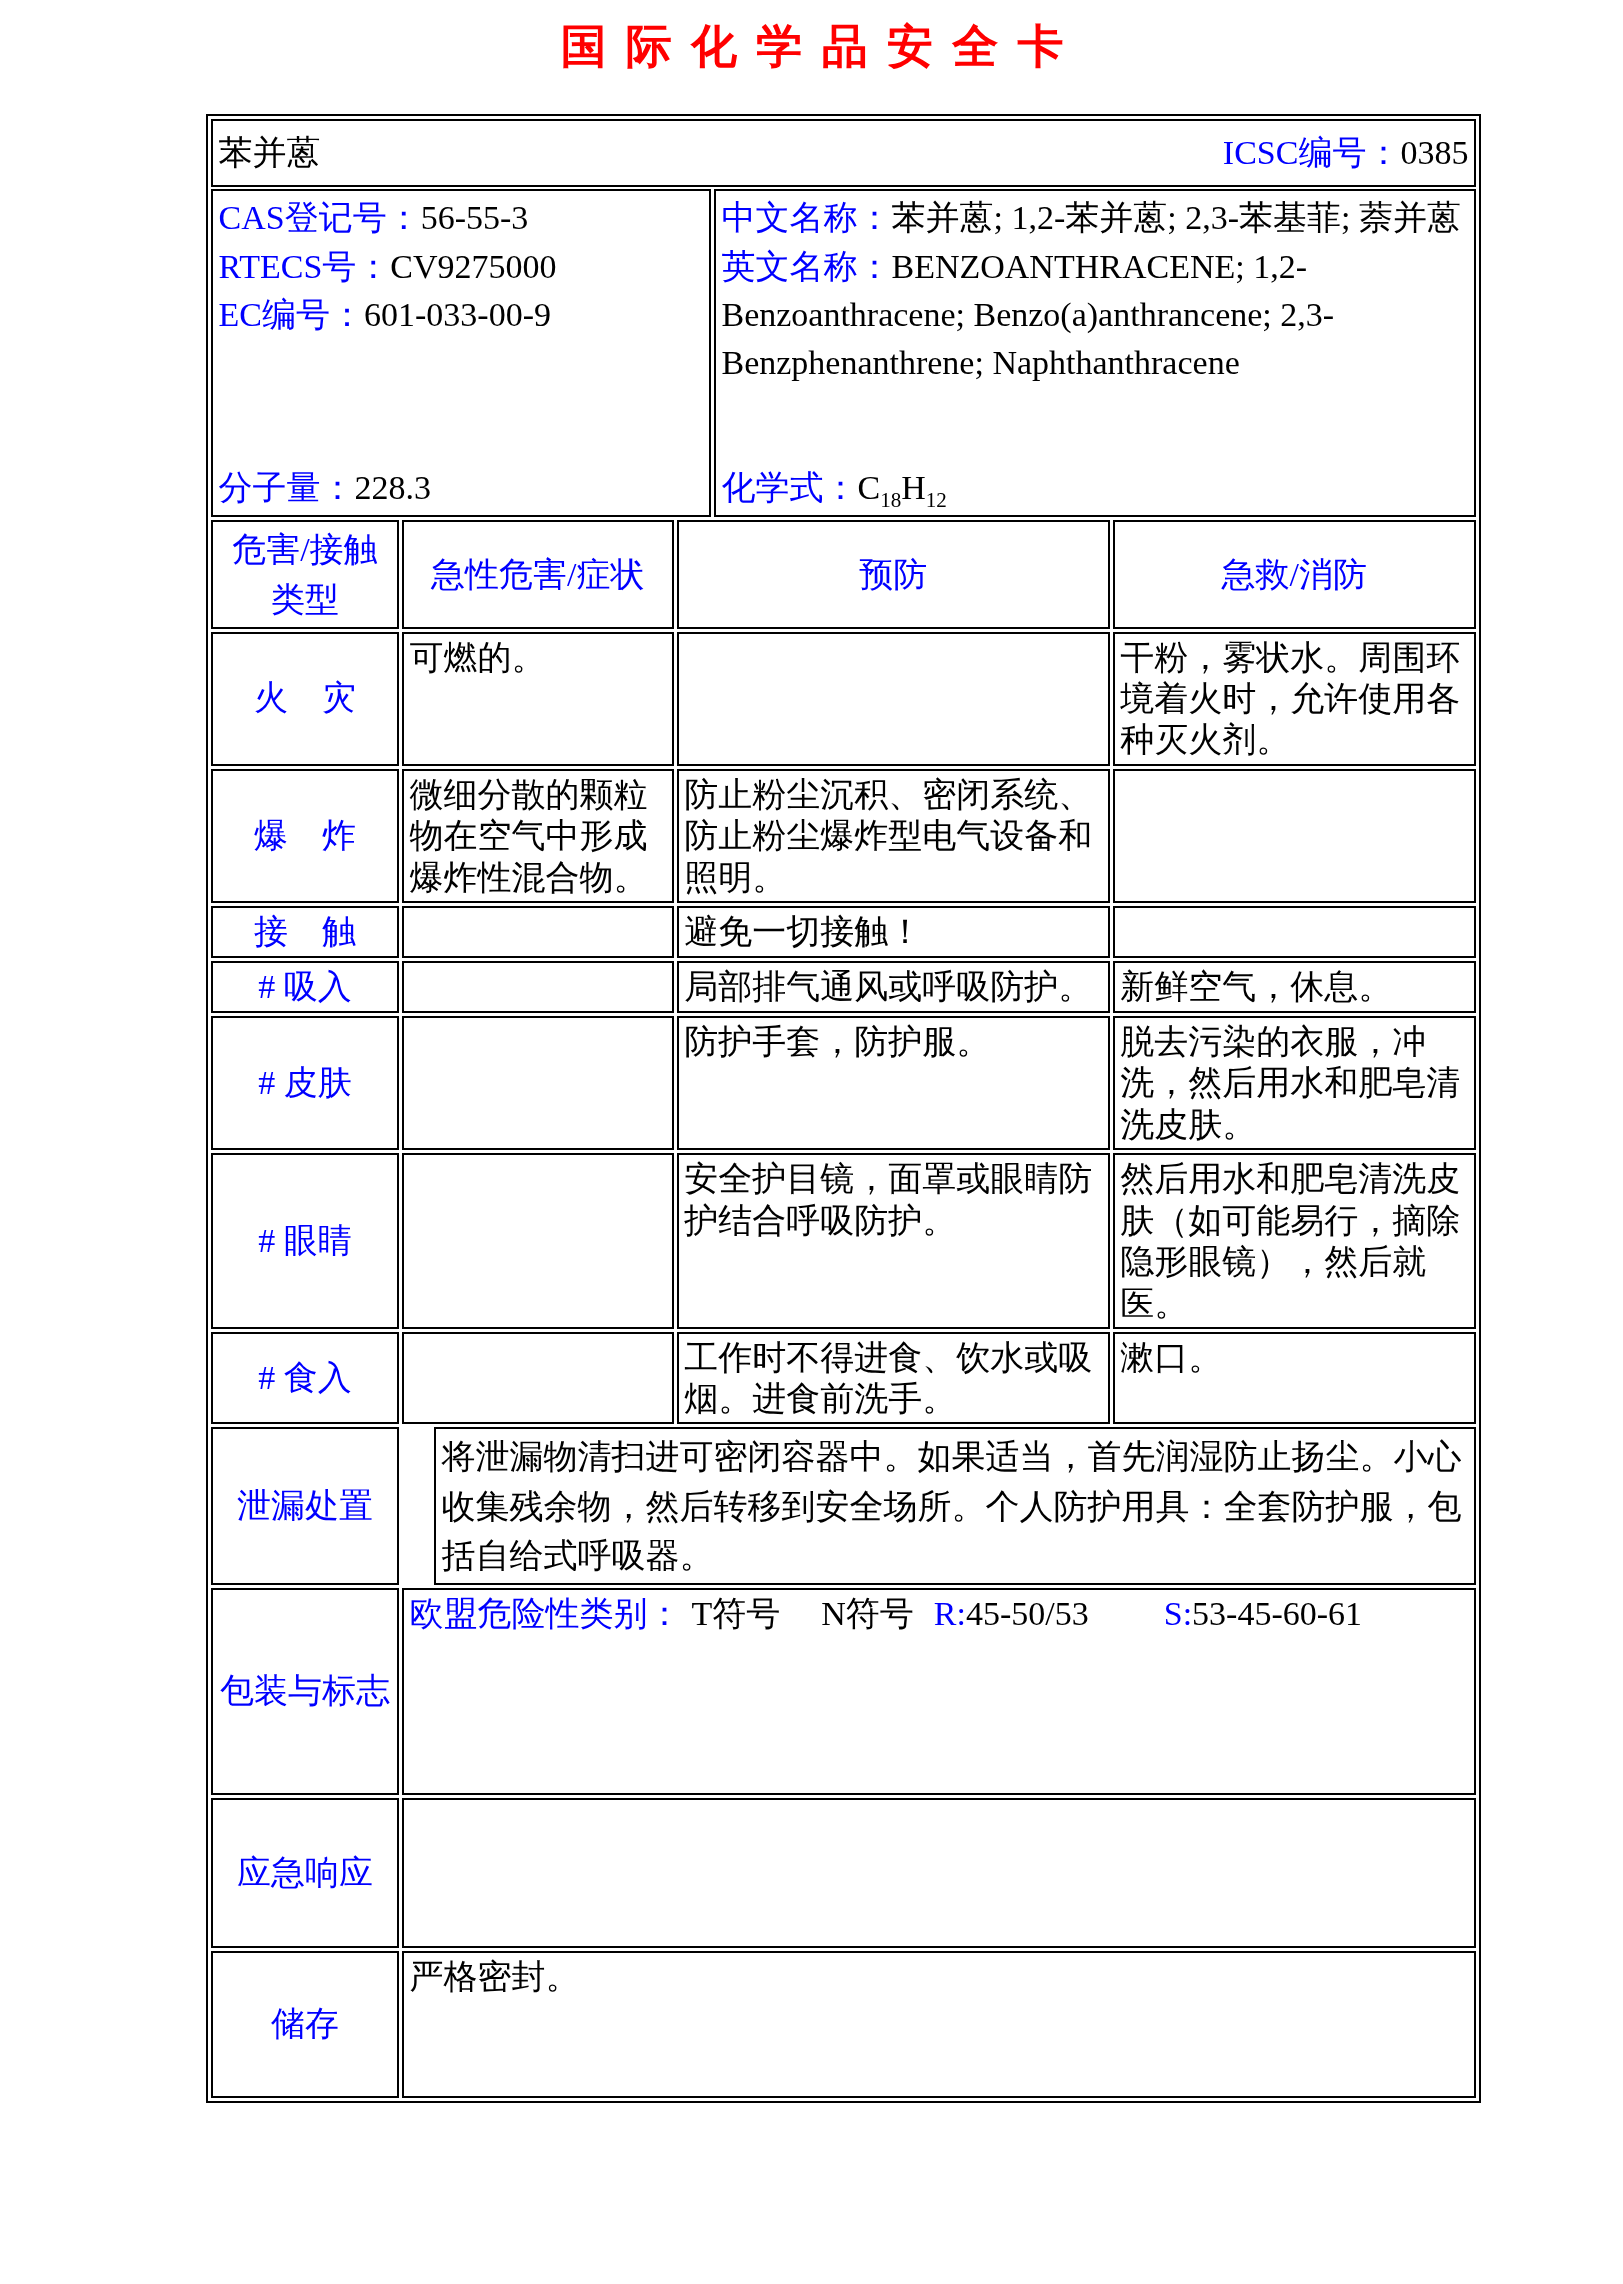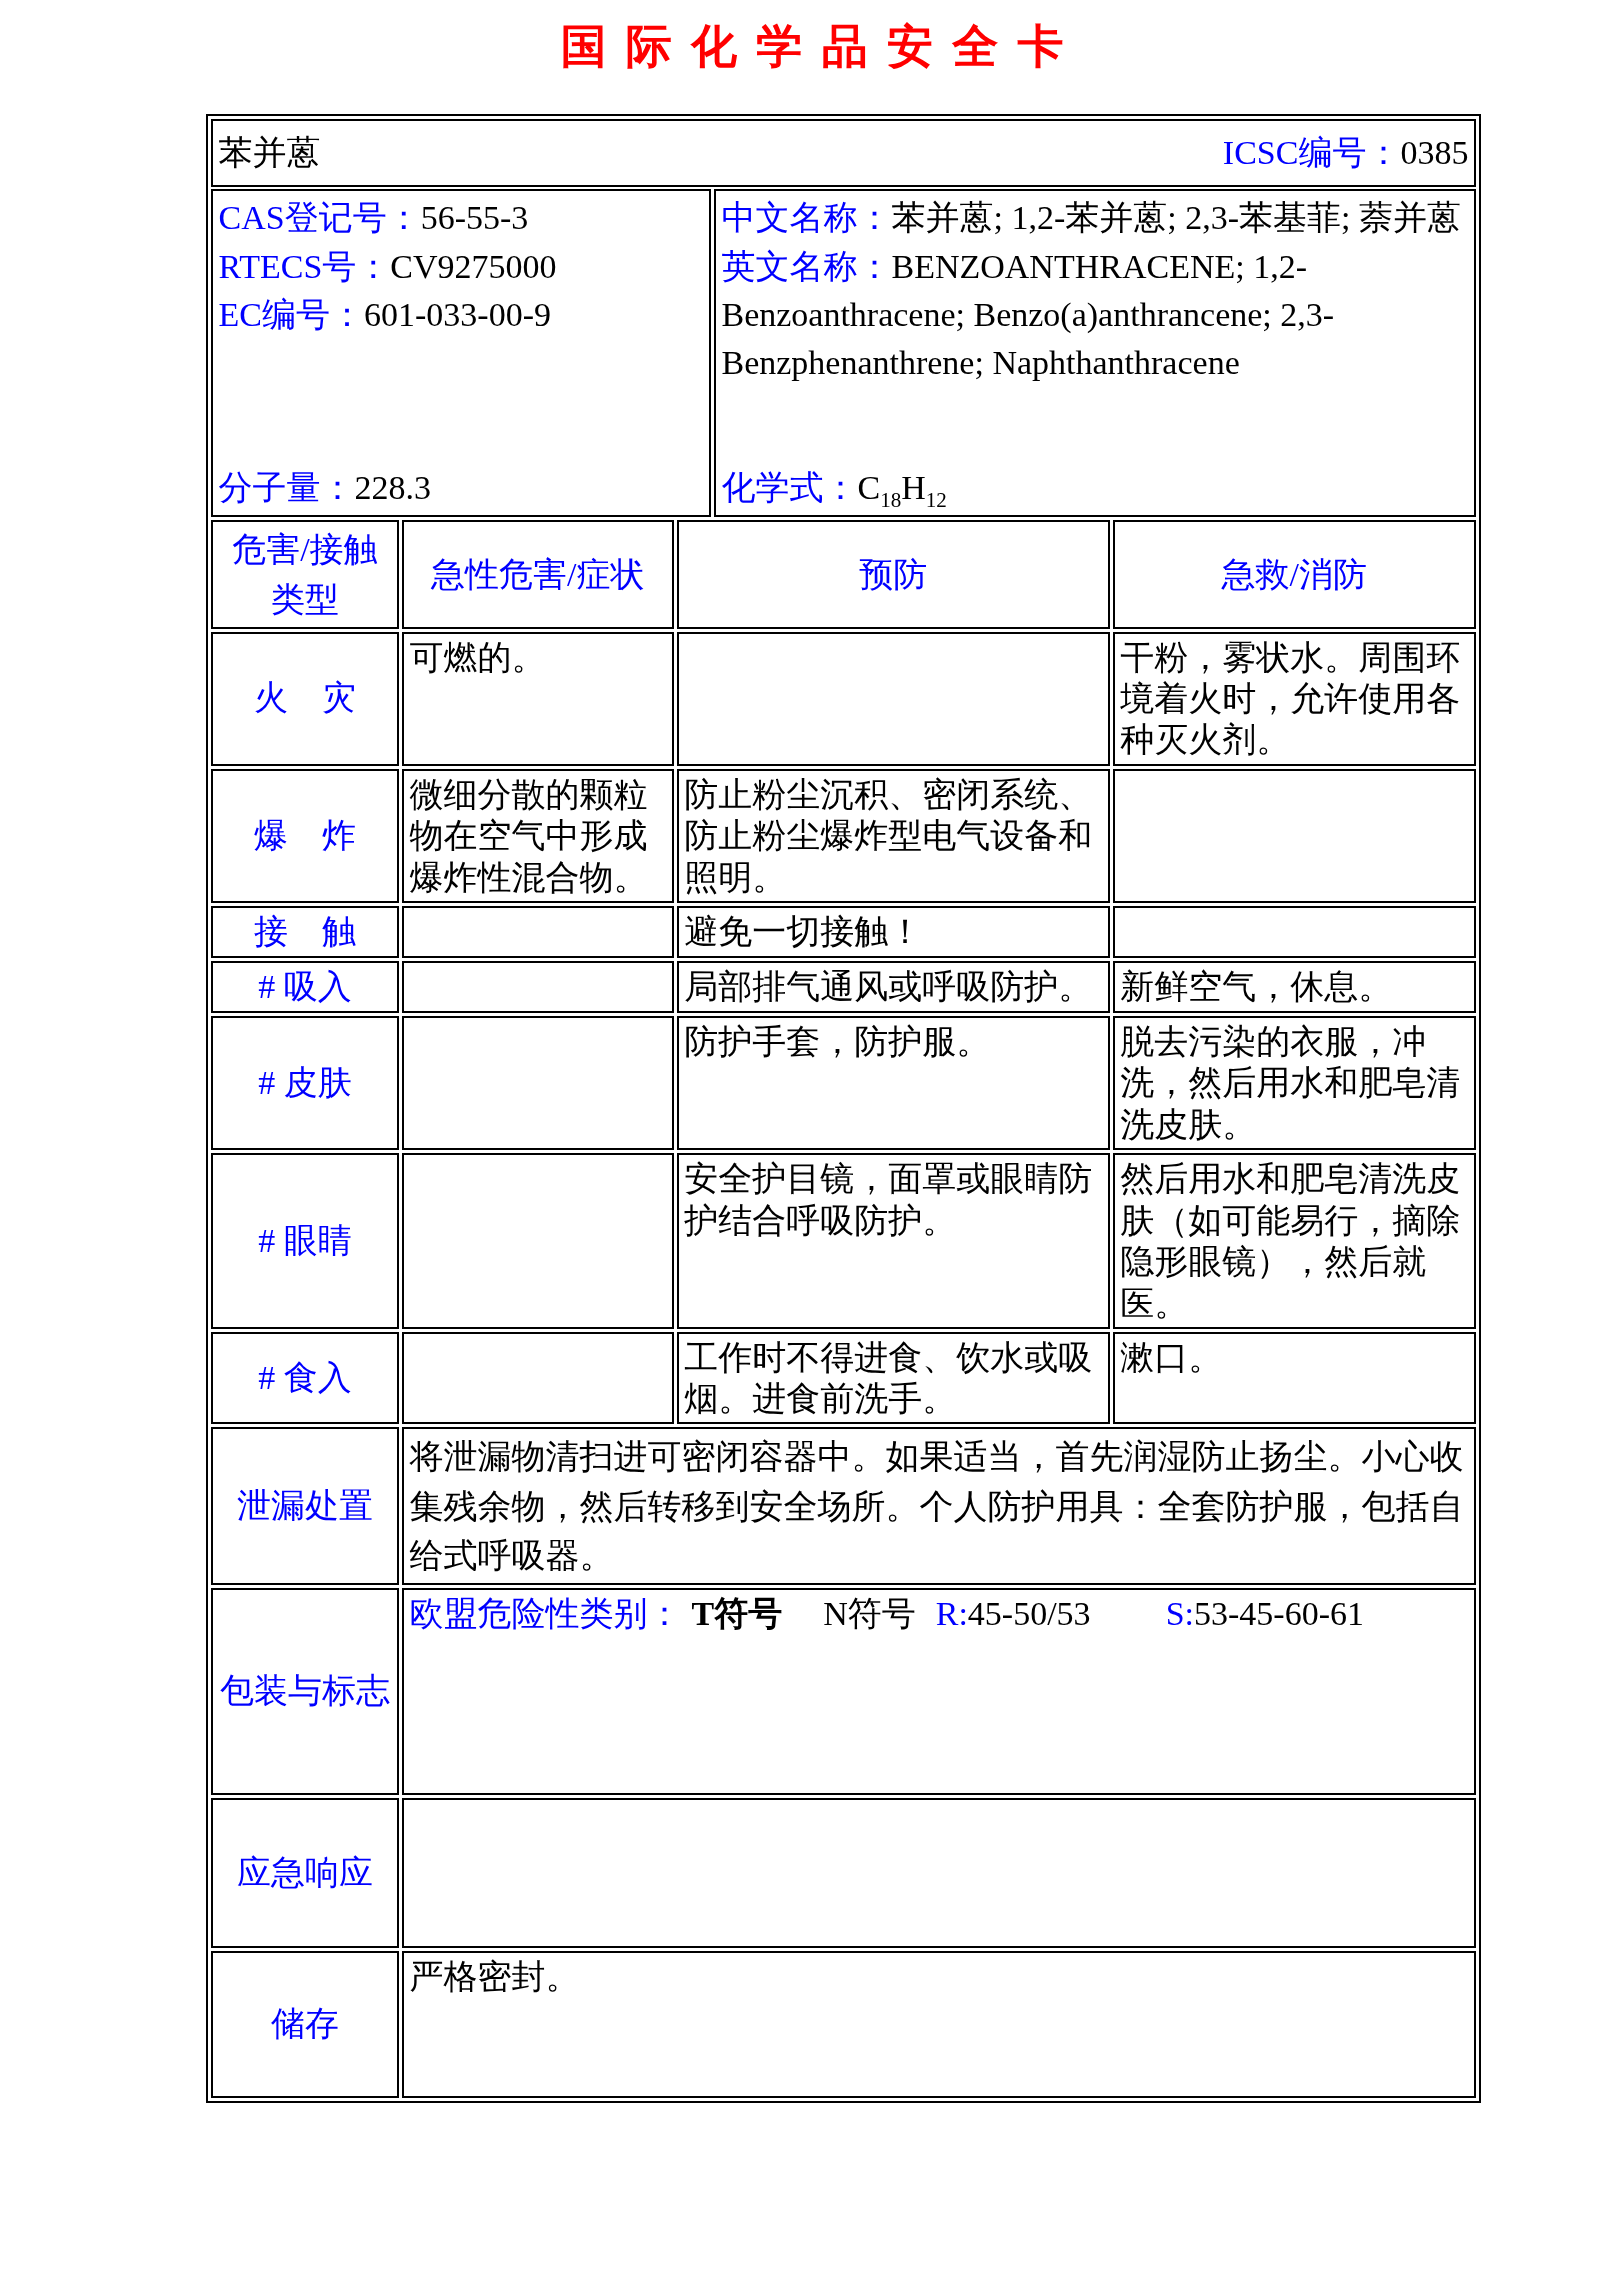--- a/index.html
+++ b/index.html
@@ -36,22 +36,22 @@
   .hdr{display:flex;align-items:center;justify-content:center;text-align:center;color:#0000ff;line-height:1.45;}
   .txt{line-height:1.22;}
   .txt p{margin:0;}
   .namebar{display:flex;align-items:center;justify-content:space-between;padding:2.9px 10px;gap:25px;}
   .infocell{display:flex;flex-direction:column;padding-top:10px;}
   .infocell p{margin:0;line-height:1.42;}
   .spacer{flex:1 1 0;min-height:0;}
   .en-block{margin-top:34px;}
   .bottom-line{margin:0;line-height:1.42;}
   sub{font-size:0.62em;line-height:0;}
-  .spill-text{line-height:1.45;}
-  .eu-t{margin-left:10px;font-weight:bold;}
+  .spill-text{line-height:1.45;margin-left:32px;}
+  .eu-t{margin-left:10px;}
   .eu-n{margin-left:41px;}
   .eu-r{margin-left:20px;}
   .eu-s{margin-left:75px;}
 </style>
 </head>
 <body>
 
 <h1 class="page-title">国际化学品安全卡</h1>
 
 <div class="card">

